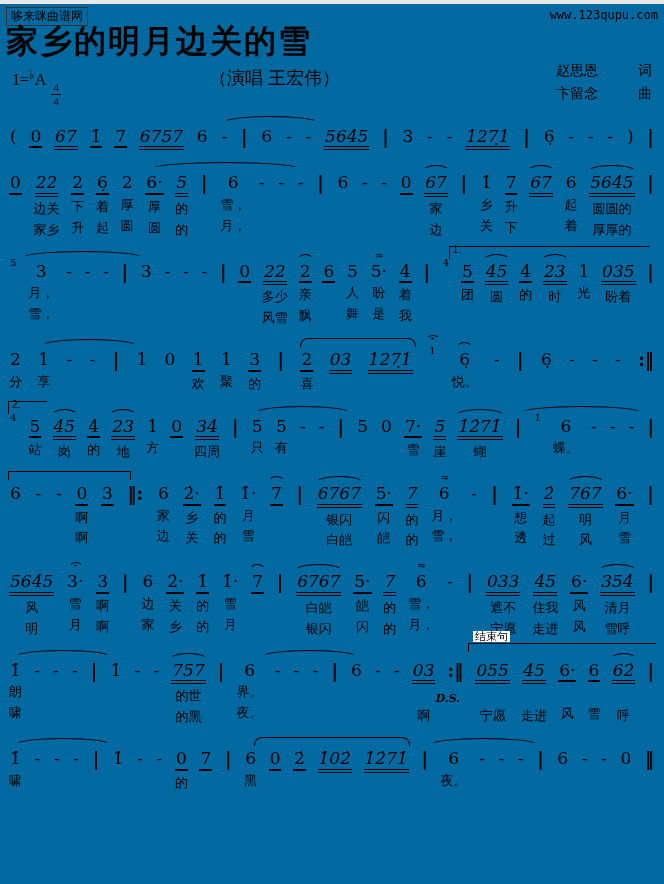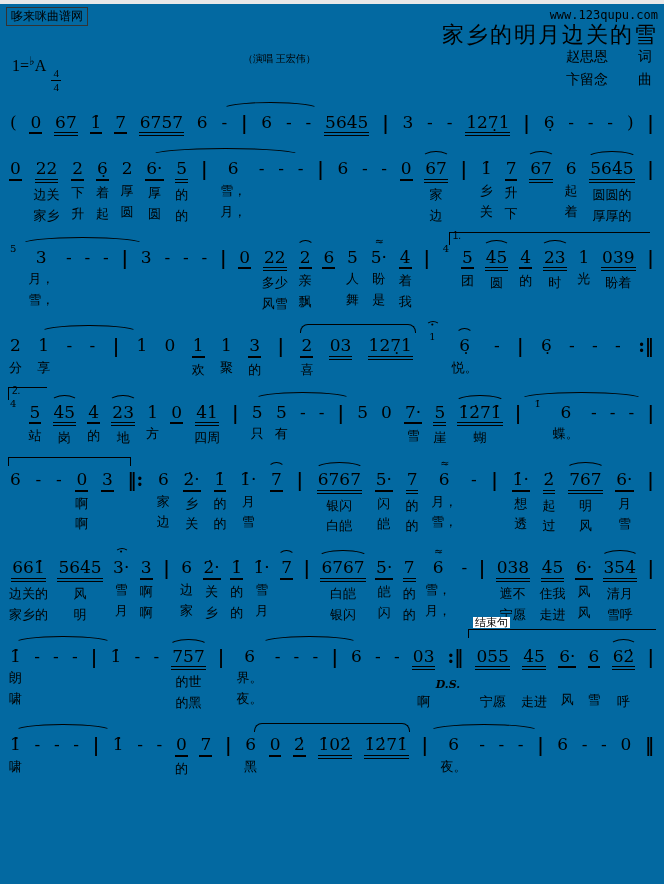--- a/index.html
+++ b/index.html
@@ -5,41 +5,41 @@
   html,body{margin:0;padding:0;background:#e8e8e8;}
   .page{
     width:664px;height:884px;margin:4px auto;background:#0369a1;color:#000;
     font-family:"Liberation Sans",sans-serif;overflow:hidden;box-sizing:border-box;
     padding:3px 6px;position:relative;
   }
   
   .top{display:flex;justify-content:space-between;align-items:flex-start;font-size:12px;}
   .site{border:1px solid #333;padding:0 4px;line-height:1.4;}
   .url{font-family:"DejaVu Sans Mono",monospace;font-size:12px;padding-top:1px;}
-  .title{text-align:right;font-size:22px;font-weight:400;margin:-6px 0 0 0;letter-spacing:2px;
+  .title{text-align:left;font-size:32px;font-weight:700;margin:-6px 0 0 0;letter-spacing:2px;
          font-family:"DejaVu Serif",serif;}
   .meta{display:flex;justify-content:space-between;align-items:flex-start;padding:0 6px;margin-top:-4px;}
   .key{font-size:16px;font-family:Liberation Serif, serif;white-space:nowrap;margin-top:8px;}
   .flat{font-size:12px;vertical-align:6px;}
   .meter{display:inline-flex;flex-direction:column;text-align:center;font-size:11px;line-height:1;
          vertical-align:-6px;margin-left:2px;}
   .mt{border-bottom:1px solid #000;padding:0 2px 1px;}
   .mb{padding-top:1px;}
-  .subtitle{font-size:10px;margin-top:6px;transform:translateX(-34px);}
+  .subtitle{font-size:18px;margin-top:6px;transform:translateX(-34px);}
   .credits{font-size:14px;margin-top:2px;}
-  .crow{display:flex;gap:30px;justify-content:space-between;margin-bottom:5px;}
+  .crow{display:flex;gap:40px;justify-content:space-between;margin-bottom:5px;}
   
   .score{padding:6px 2px 0 2px;}
   .system{position:relative;margin-bottom:10px;}
   .tokens{display:flex;justify-content:space-between;align-items:flex-start;padding:13px 1px 0 1px;}
   .tok{display:flex;flex-direction:column;align-items:center;min-width:7px;}
   .note{font-family:"DejaVu Serif",serif;font-size:17px;line-height:1.15;position:relative;
         white-space:nowrap;padding:0 1px;}
   .u1{border-bottom:2px solid #000;}
-  .u2{border-bottom:4px double #000;}
+  .u2{border-bottom:4px double #000;font-style:italic;}
   .bar{font-size:18px;font-weight:bold;}
   .grace{font-size:10px;transform:translateY(-5px);}
   .note.arc::before{content:"";position:absolute;left:-2px;right:-2px;top:-8px;height:12px;
         border:1.4px solid transparent;border-top-color:#000;border-radius:50%;}
   .note.fer::before{content:"";position:absolute;left:50%;top:-10px;width:12px;height:9px;margin-left:-6px;
         border:1.4px solid transparent;border-top-color:#000;border-radius:50%;}
   .note.fer::after{content:"•";position:absolute;left:50%;top:-9px;transform:translateX(-50%);
         font-size:7px;line-height:1;}
   .note.mor::before{content:"≈";position:absolute;left:50%;top:-12px;transform:translateX(-50%);
         font-size:11px;line-height:1;letter-spacing:-1px;}
@@ -423,21 +423,21 @@
             <div class="note u2 arc">23</div>
             <div class="lyr">时</div>
             <div class="lyr"></div>
           </div>
           <div class="tok">
             <div class="note">1</div>
             <div class="lyr">光</div>
             <div class="lyr"></div>
           </div>
           <div class="tok">
-            <div class="note u2">039</div>
+            <div class="note u2">035</div>
             <div class="lyr">盼着</div>
             <div class="lyr"></div>
           </div>
           <div class="tok">
             <div class="note bar">|</div>
             <div class="lyr"></div>
             <div class="lyr"></div>
           </div>
         </div>
       </div>
@@ -568,21 +568,21 @@
           </div>
           <div class="tok">
             <div class="note">1</div>
             <div class="lyr">方</div>
           </div>
           <div class="tok">
             <div class="note u1">0</div>
             <div class="lyr"></div>
           </div>
           <div class="tok">
-            <div class="note u2">41</div>
+            <div class="note u2">34</div>
             <div class="lyr">四周</div>
           </div>
           <div class="tok">
             <div class="note bar">|</div>
             <div class="lyr"></div>
           </div>
           <div class="tok">
             <div class="note">5</div>
             <div class="lyr">只</div>
           </div>
@@ -768,25 +768,20 @@
           <div class="tok">
             <div class="note bar">|</div>
             <div class="lyr"></div>
             <div class="lyr"></div>
           </div>
         </div>
       </div>
       <div class="system">
         <div class="tokens">
           <div class="tok">
-            <div class="note u2">661̇</div>
-            <div class="lyr">边关的</div>
-            <div class="lyr">家乡的</div>
-          </div>
-          <div class="tok">
             <div class="note u2">5645</div>
             <div class="lyr">风</div>
             <div class="lyr">明</div>
           </div>
           <div class="tok">
             <div class="note fer">3·</div>
             <div class="lyr">雪</div>
             <div class="lyr">月</div>
           </div>
           <div class="tok">
@@ -853,21 +848,21 @@
             <div class="note">-</div>
             <div class="lyr"></div>
             <div class="lyr"></div>
           </div>
           <div class="tok">
             <div class="note bar">|</div>
             <div class="lyr"></div>
             <div class="lyr"></div>
           </div>
           <div class="tok">
-            <div class="note u2">038</div>
+            <div class="note u2">033</div>
             <div class="lyr">遮不</div>
             <div class="lyr">宁愿</div>
           </div>
           <div class="tok">
             <div class="note u2">45</div>
             <div class="lyr">住我</div>
             <div class="lyr">走进</div>
           </div>
           <div class="tok">
             <div class="note u1">6·</div>

